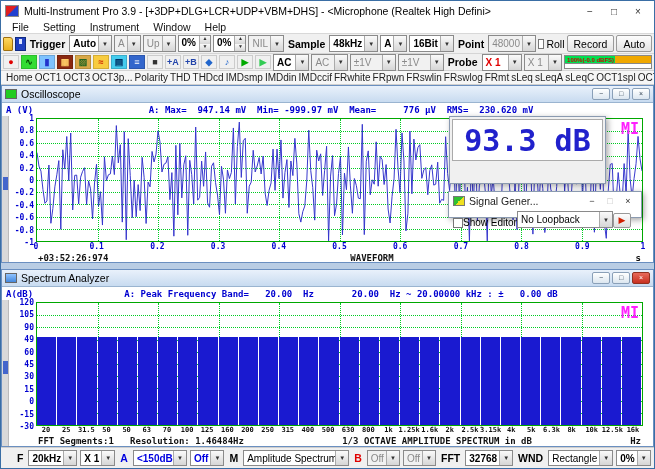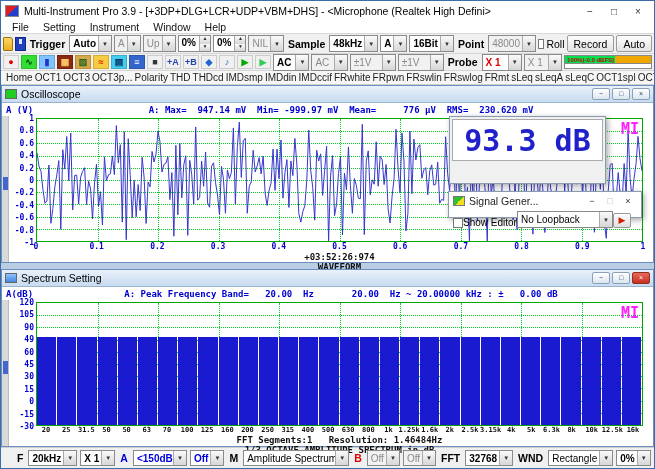--- a/index.html
+++ b/index.html
@@ -73,21 +73,21 @@
   .gridline { position:absolute; background:none; }
   .gridline.h { left:0; right:0; border-top:1px dotted #00cc22; }
   .gridline.v { top:0; bottom:0; border-left:1px dotted #00cc22; }
   .watermark { position:absolute; top:1px; right:3px; color:#ff20ff; font-weight:bold; font-size:15px; font-family:"DejaVu Sans Mono", monospace; z-index:5; }
   .ylabels { position:absolute; width:26px; } 
   .ylabels span { position:absolute; right:2px; transform:translateY(-50%); font-family:"DejaVu Sans Mono", monospace; font-weight:bold; font-size:8px; color:#0000d0; }
   .xlabels-osc { position:relative; height:10px; }
   .xlabels-osc span { position:absolute; transform:translateX(-50%); font-family:"DejaVu Sans Mono", monospace; font-weight:bold; font-size:8px; color:#0000d0; top:0; }
   .xlabels-spec { display:flex; height:9px; }
   .xlabels-spec span { flex:1; text-align:center; font-family:"DejaVu Sans Mono", monospace; font-weight:bold; font-size:7px; color:#111; white-space:nowrap; }
-  .pfooter { display:flex; font-family:"DejaVu Sans Mono", monospace; font-weight:bold; font-size:9px; color:#111; padding:0 2px; height:12px; align-items:center;flex-direction:column; }
+  .pfooter { display:flex; font-family:"DejaVu Sans Mono", monospace; font-weight:bold; font-size:9px; color:#111; padding:0 2px; height:12px; align-items:center; }
   .pfooter .l { flex:0 0 auto; } .pfooter .c { flex:1; text-align:center; } .pfooter .r { flex:0 0 auto; }
   .barlayer { position:absolute; left:0; right:0; bottom:0; top:0; display:flex; align-items:flex-end; z-index:2; }
   .sbar { flex:1; background:#1a1ad0; margin-right:1px; }
   svg.wave { position:absolute; inset:0; z-index:2; }
 
   
   .float { position:absolute; background:#f0f0f0; border:1px solid #8a9ab0; box-shadow:2px 2px 6px rgba(0,0,0,.35); z-index:20; }
   .mm { left:448px; top:31px; width:157px; height:68px; }
   .mm .ftitle { height:20px; background:linear-gradient(#f4f8fc,#dde8f4); display:flex; align-items:center; padding:0 4px; border-bottom:1px solid #c0ccd8; }
   .fticon { width:12px; height:10px; margin-right:4px; border:1px solid #777; }
@@ -345,21 +345,21 @@
             <span class="c">WAVEFORM</span>
             <span class="r">s</span>
           </div>
         </div>
       </div>
     </div>
 
     <div class="panel spec">
       <div class="ptitle">
         <div class="picon" style="background:linear-gradient(#8fc3ff,#4488dd)"></div>
-        <span class="ptext">Spectrum Setting</span>
+        <span class="ptext">Spectrum Analyzer</span>
         <div class="pbtns">
           <div class="pbtn">−</div>
           <div class="pbtn">□</div>
           <div class="pbtn close-red">×</div>
         </div>
       </div>
       <div class="statsrow">
         <span class="ch">A(dB)</span>
         <span class="mid pre">A: Peak Frequency Band=   20.00  Hz       20.00  Hz ~ 20.00000 kHz : ±   0.00 dB</span>
       </div>

